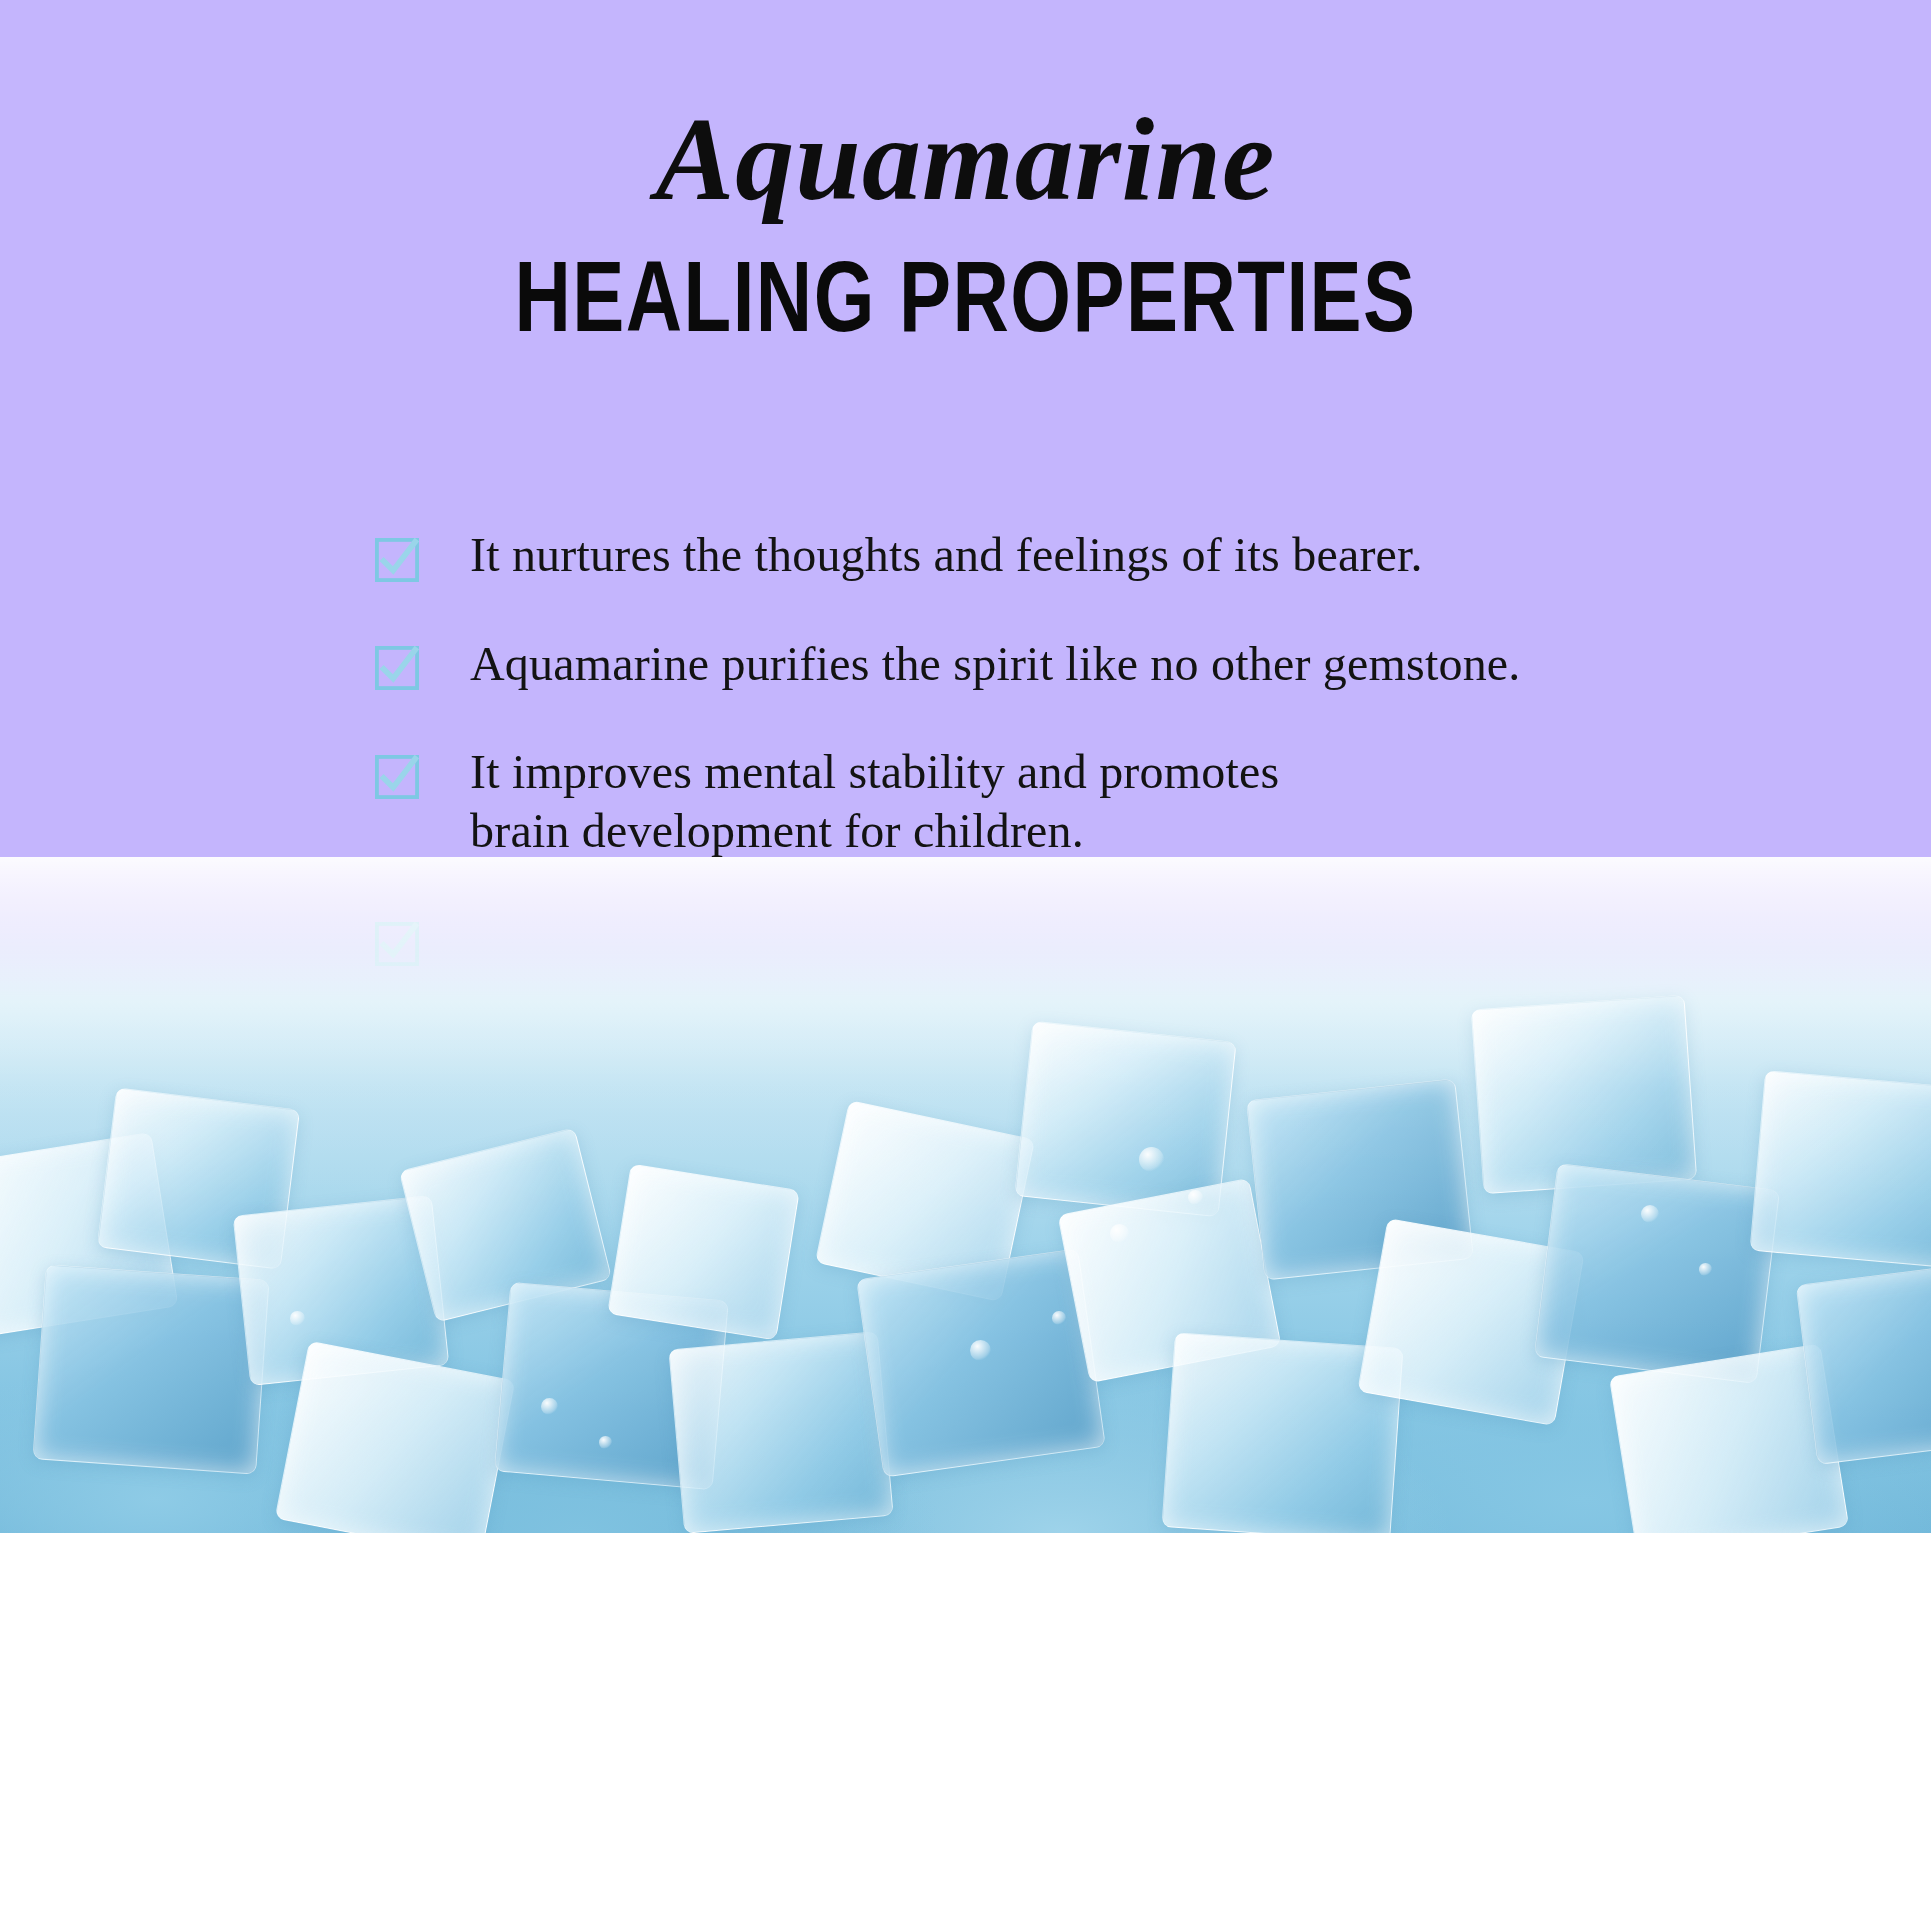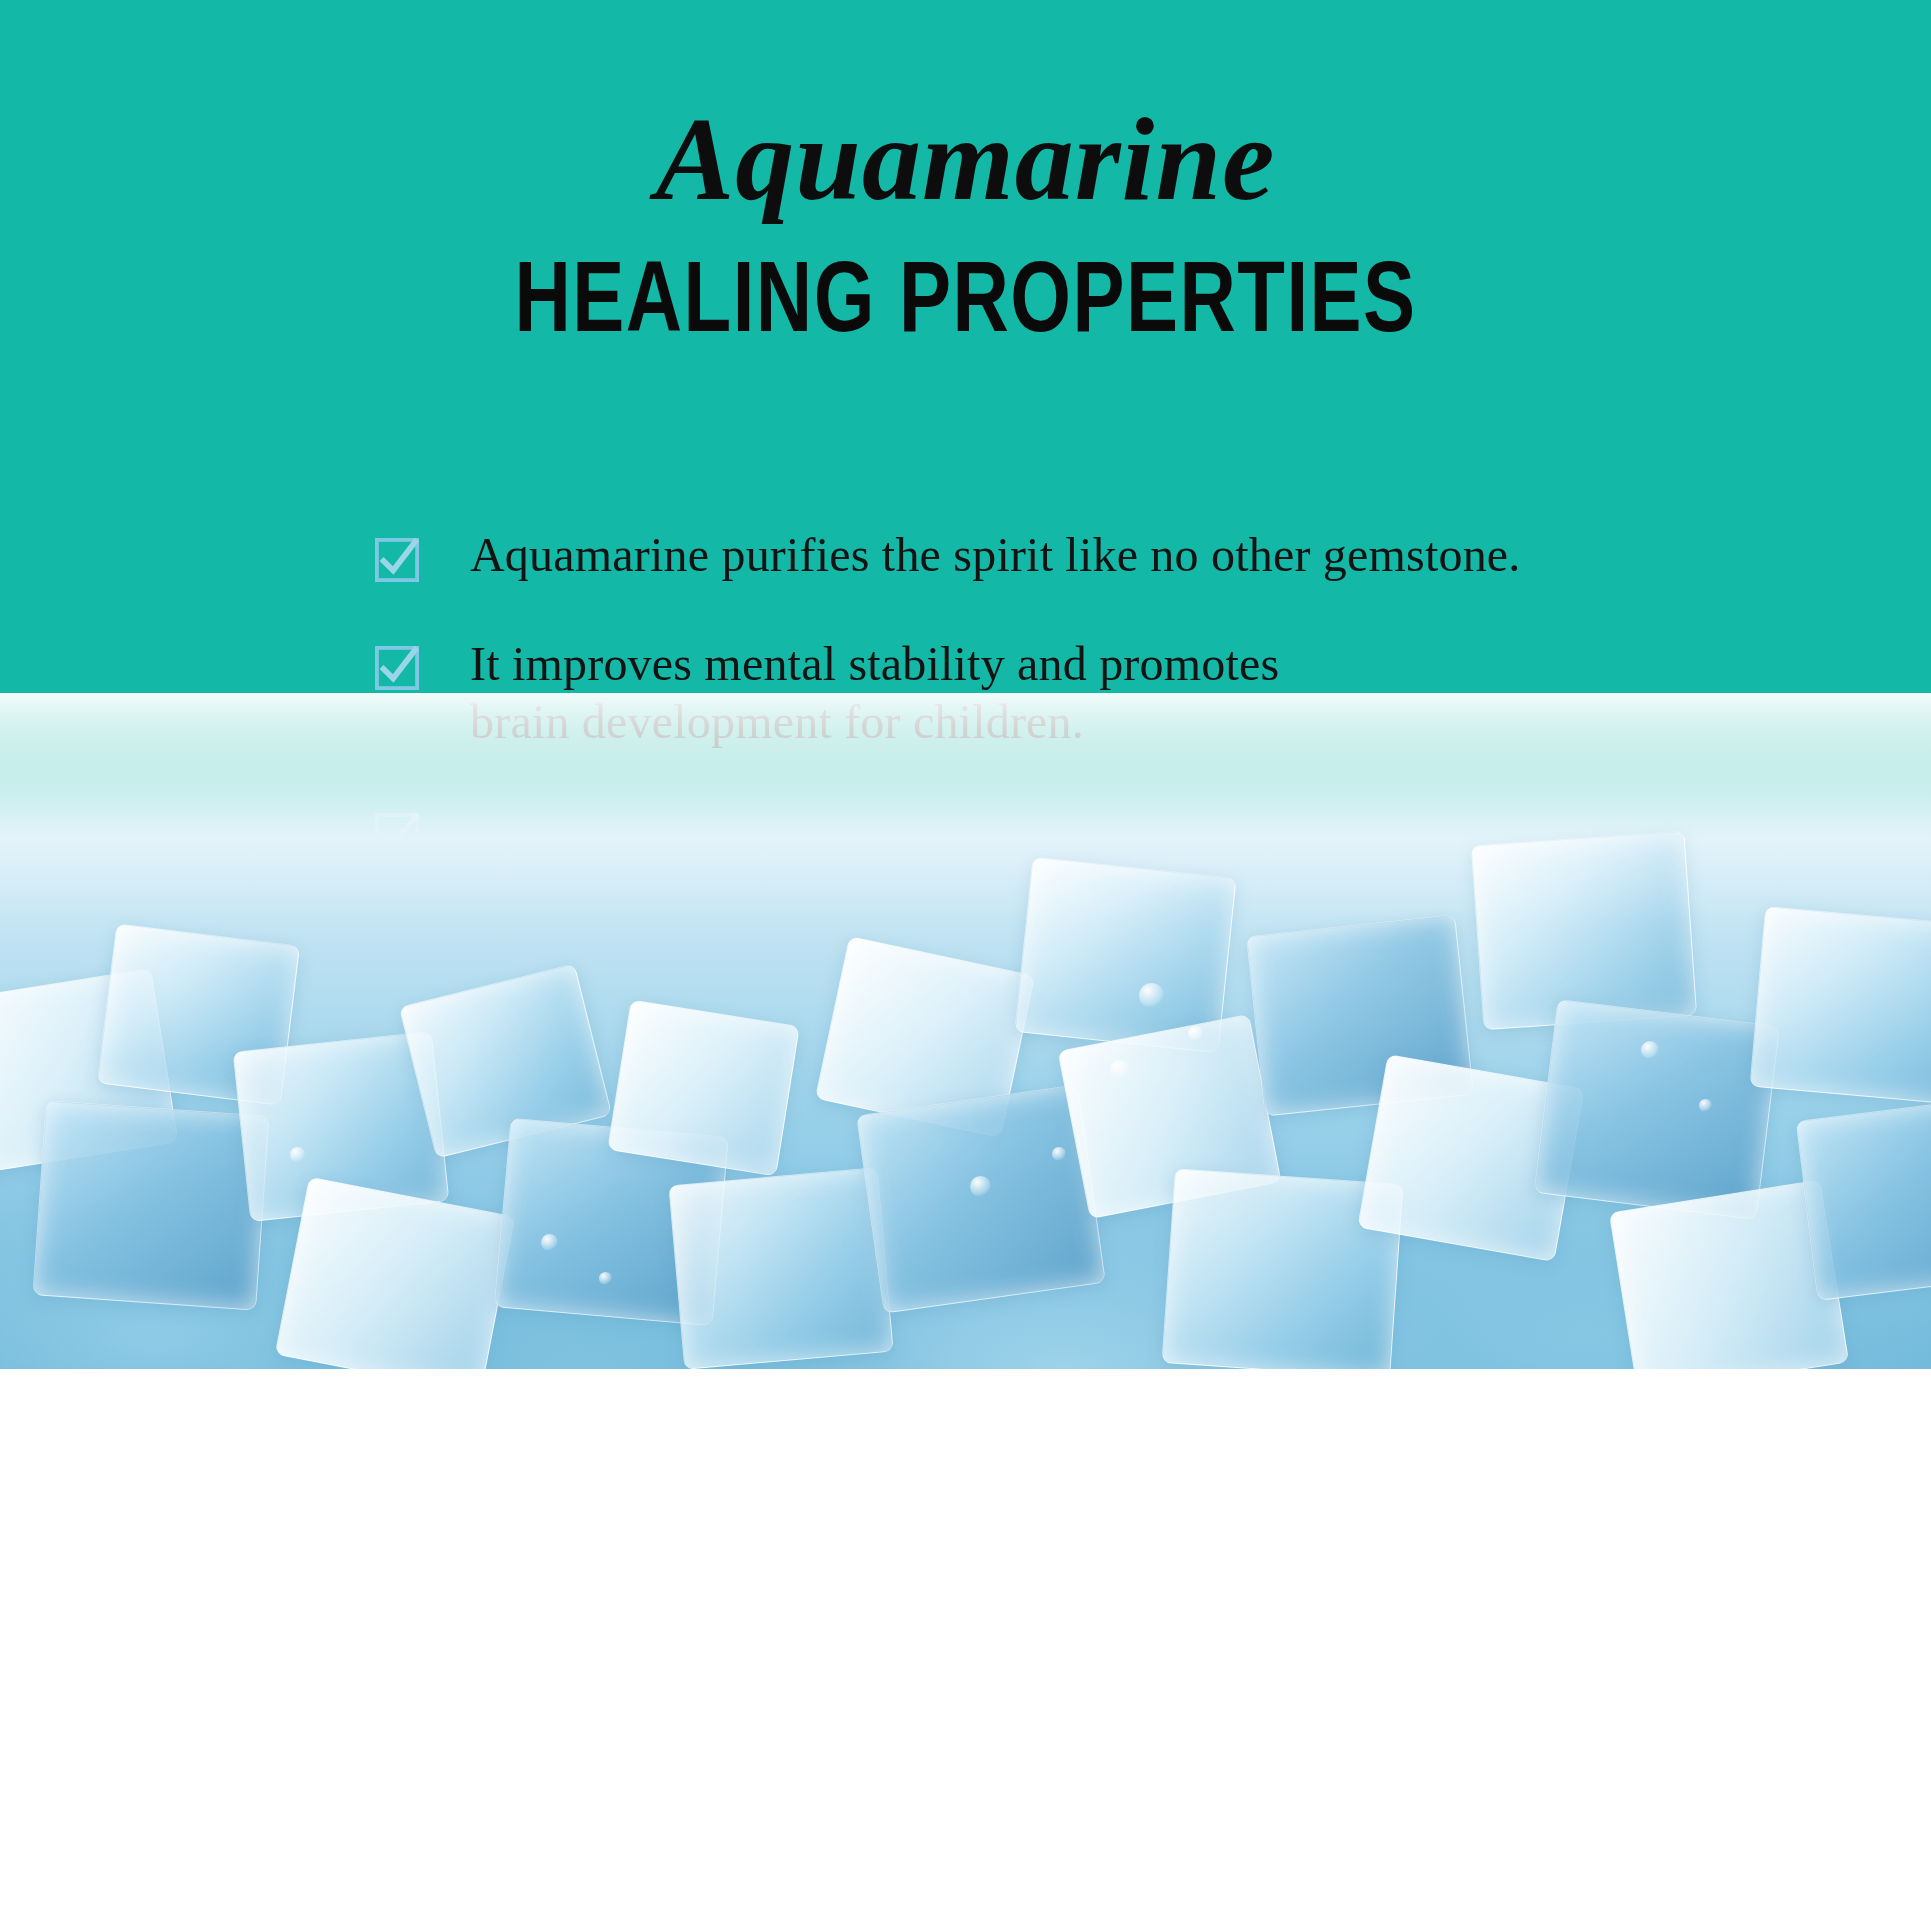--- a/index.html
+++ b/index.html
@@ -11,22 +11,22 @@
     height: 1931px;
     background: #ffffff;
     font-family: "Liberation Serif", serif;
     overflow: hidden;
     position: relative;
   }
 
   .poster {
     position: relative;
     width: 1931px;
-    height: 1369px;
-    background: #14b8a6;
+    height: 1533px;
+    background: #c4b5fd;
     overflow: hidden;
   }
 
   
   .title-block {
     position: absolute;
     top: 101px;
     left: 0;
     width: 1931px;
     text-align: center;
@@ -139,20 +139,29 @@
 
 <div class="poster">
 
   <div class="title-block">
     <div class="title-script">Aquamarine</div>
     <div class="title-main">HEALING PROPERTIES</div>
   </div>
 
   <div class="list">
 
+    <div class="list-item">
+      <span class="check-box">
+        <svg width="44" height="44" viewBox="0 0 46 46">
+          <rect x="2" y="2" width="42" height="42" fill="none" stroke="#7ec8e3" stroke-width="4"></rect>
+          <path d="M9 24 L19 34 L42 4" fill="none" stroke="#9ad5ea" stroke-width="6" stroke-linecap="square"></path>
+        </svg>
+      </span>
+      <span class="item-text">It nurtures the thoughts and feelings of its bearer.</span>
+    </div>
 
     <div class="list-item">
       <span class="check-box">
         <svg width="44" height="44" viewBox="0 0 46 46">
           <rect x="2" y="2" width="42" height="42" fill="none" stroke="#7ec8e3" stroke-width="4"></rect>
           <path d="M9 24 L19 34 L42 4" fill="none" stroke="#9ad5ea" stroke-width="6" stroke-linecap="square"></path>
         </svg>
       </span>
       <span class="item-text">Aquamarine purifies the spirit like no other gemstone.</span>
     </div>

